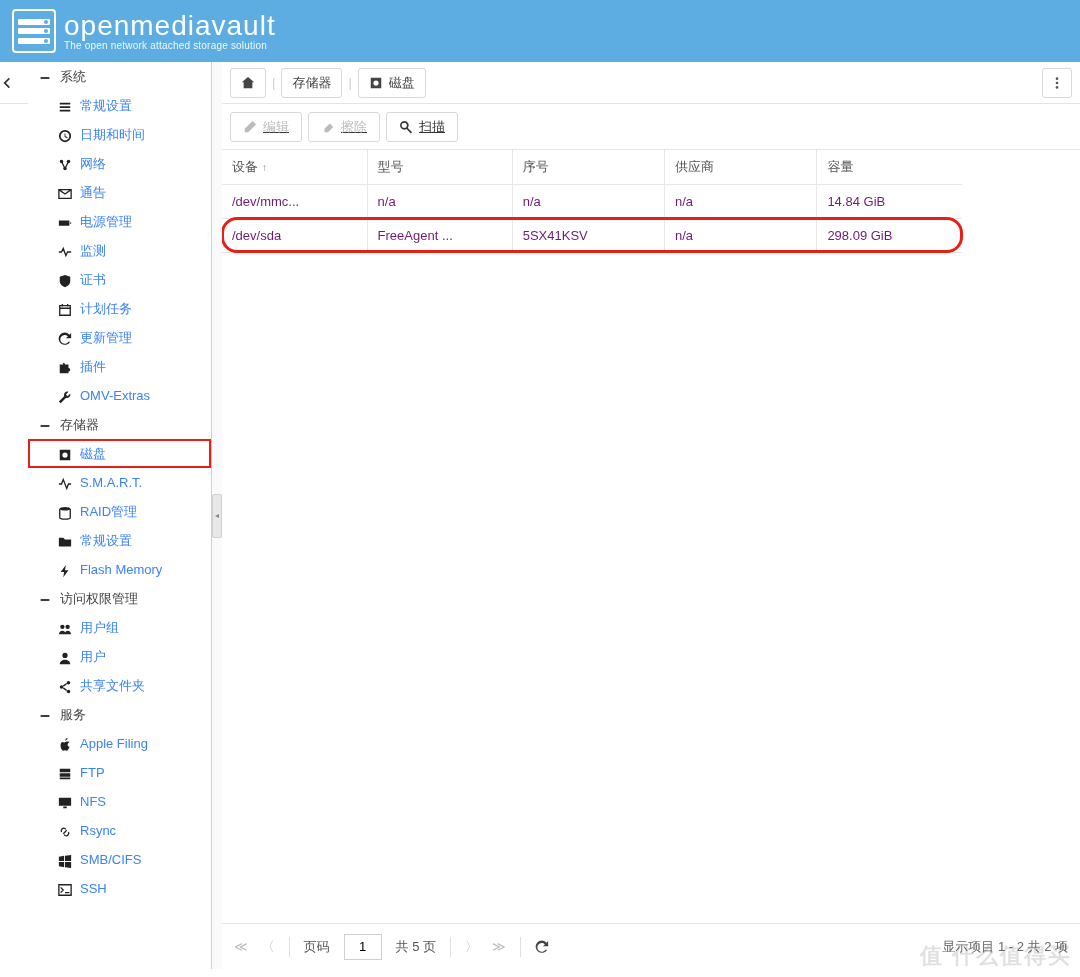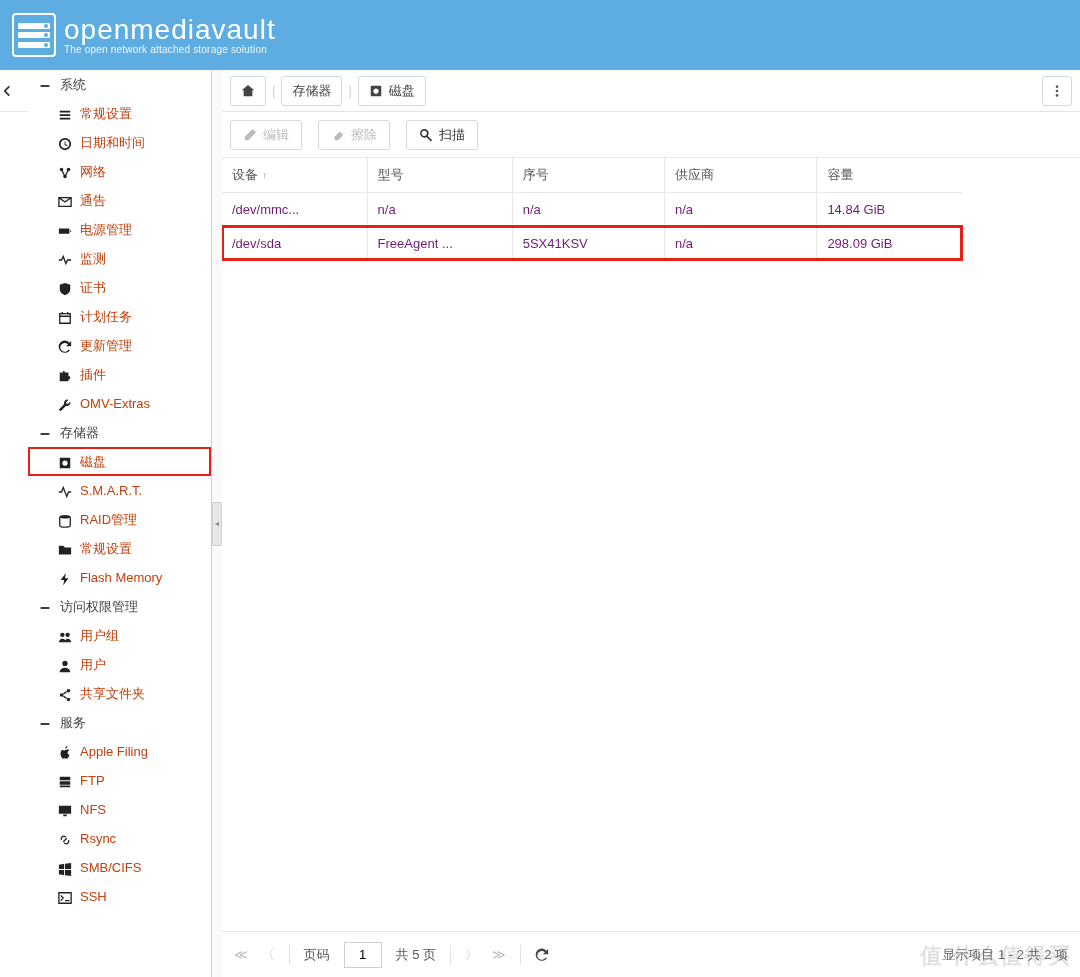--- a/index.html
+++ b/index.html
@@ -1,58 +1,58 @@
 <!DOCTYPE html>
 <html><head>
 <meta charset="utf-8">
 <style>
 * { margin:0; padding:0; box-sizing:border-box; font-family:"Helvetica Neue",Arial,sans-serif; }
 body { width:1080px; height:977px; background:#fff; overflow:hidden; font-size:13px; color:#333; }
 
-.header { height:70px; background:#5DADE2; display:flex; align-items:center; padding-left:12px; }
+.header { height:62px; background:#5DADE2; display:flex; align-items:center; padding-left:12px; }
 .logo-box { width:44px; height:44px; border:2px solid #fff; border-radius:4px; display:flex; flex-direction:column; justify-content:space-evenly; padding:4px; }
 .logo-box .bar { height:6px; background:#fff; border-radius:1px; position:relative; }
 .logo-box .bar::after { content:""; position:absolute; right:2px; top:1px; width:4px; height:4px; background:#5DADE2; border-radius:50%; }
 .logo-text { margin-left:8px; color:#fff; }
 .logo-text .title { font-size:28px; font-weight:300; letter-spacing:1px; line-height:1; }
 .logo-text .subtitle { font-size:10px; opacity:.9; letter-spacing:.2px; }
 
 .layout { display:flex; height:907px; }
 .sidebar-col { width:212px; border-right:1px solid #d0d0d0; display:flex; flex-direction:row; background:#fff; }
 .collapse-bar { height:42px; display:flex; align-items:center; justify-content:flex-end; padding-right:14px; border-bottom:1px solid #e5e5e5; }
 .nav { flex:1; overflow-y:auto; overflow-x:hidden; }
 .nav::-webkit-scrollbar { width:10px; }
 .nav::-webkit-scrollbar-thumb { background:#c7c7c7; border-radius:5px; }
 .nav::-webkit-scrollbar-track { background:#f2f2f2; }
 .nav-section { display:flex; align-items:center; height:29px; padding-left:8px; font-size:13px; color:#444; cursor:pointer; }
-.nav-item { display:flex; align-items:center; height:29px; padding-left:28px; font-size:13px; color:#c2410c; cursor:pointer; }
+.nav-item { display:flex; align-items:center; height:29px; padding-left:28px; font-size:13px; color:#3b82f6; cursor:pointer; }
 .nav .ico { width:18px; text-align:center; margin-right:6px; font-size:14px; color:#222; }
 .nav-item.highlight { outline:2px solid #E52017; outline-offset:-2px; }
 
 .splitter { width:10px; background:#fafafa; position:relative; }
 .splitter-handle { position:absolute; top:50%; left:0; width:10px; height:44px; background:#e8e8e8; border:1px solid #d0d0d0; border-radius:2px; transform:translateY(-50%); display:flex; align-items:center; justify-content:center; font-size:8px; color:#888; }
 
 .main { flex:1; display:flex; flex-direction:column; }
 .breadcrumb { height:42px; border-bottom:1px solid #e5e5e5; display:flex; align-items:center; padding:0 8px; gap:6px; }
 .crumb { height:30px; padding:0 10px; border:1px solid #d9d9d9; border-radius:3px; display:inline-flex; align-items:center; gap:6px; background:#fff; cursor:pointer; font-size:13px; color:#444; }
 .crumb-sep { color:#ccc; }
 .bc-dots { margin-left:auto; height:30px; width:30px; border:1px solid #d9d9d9; border-radius:3px; display:flex; align-items:center; justify-content:center; color:#555; cursor:pointer; }
 
-.toolbar { height:46px; border-bottom:1px solid #e5e5e5; display:flex; align-items:center; padding:0 8px; gap:16px; }
+.toolbar { height:46px; border-bottom:1px solid #e5e5e5; display:flex; align-items:center; padding:0 8px; gap:6px;text-decoration:underline; }
 .btn { height:30px; padding:0 12px; border:1px solid #d9d9d9; border-radius:3px; background:#fff; display:inline-flex; align-items:center; gap:6px; font-size:13px; cursor:pointer; }
 .btn.disabled { color:#bbb; cursor:default; }
 .btn.disabled .ico { color:#bbb; }
 
 .table-wrap { flex:1; overflow:auto; }
 table.grid { border-collapse:collapse; width:740px; }
 table.grid th, table.grid td { border-bottom:1px solid #e8e8e8; border-right:1px solid #e8e8e8; height:34px; padding:0 10px; text-align:left; font-weight:400; font-size:13px; color:#701a75; }
 table.grid th { white-space:nowrap; color:#555; }
 table.grid td:last-child, table.grid th:last-child { border-right:none; }
 tr.highlight-row td { position:relative; }
-tr.highlight-row { outline:3px solid #E52017; outline-offset:-2px; }
+tr.highlight-row { outline:3px solid #E52017; outline-offset:-2px;border-radius:15px; }
 .sort-arrow { font-size:10px; color:#888; margin-left:4px; }
 
 .pager { height:46px; border-top:1px solid #e5e5e5; display:flex; align-items:center; padding:0 12px; gap:14px; color:#555; }
 .pager .pbtn { color:#bbb; cursor:default; font-size:13px; }
 .pager .pbtn.active { color:#444; cursor:pointer; }
 .page-input { width:38px; height:26px; border:1px solid #d0d0d0; text-align:center; font-size:13px; }
 .pager .sep { width:1px; height:20px; background:#e0e0e0; }
 .pager-info { margin-left:auto; color:#666; font-size:13px; }
 
 .watermark { position:fixed; right:8px; bottom:6px; font-size:22px; color:rgba(0,0,0,.12); font-weight:700; letter-spacing:2px; pointer-events:none; }

